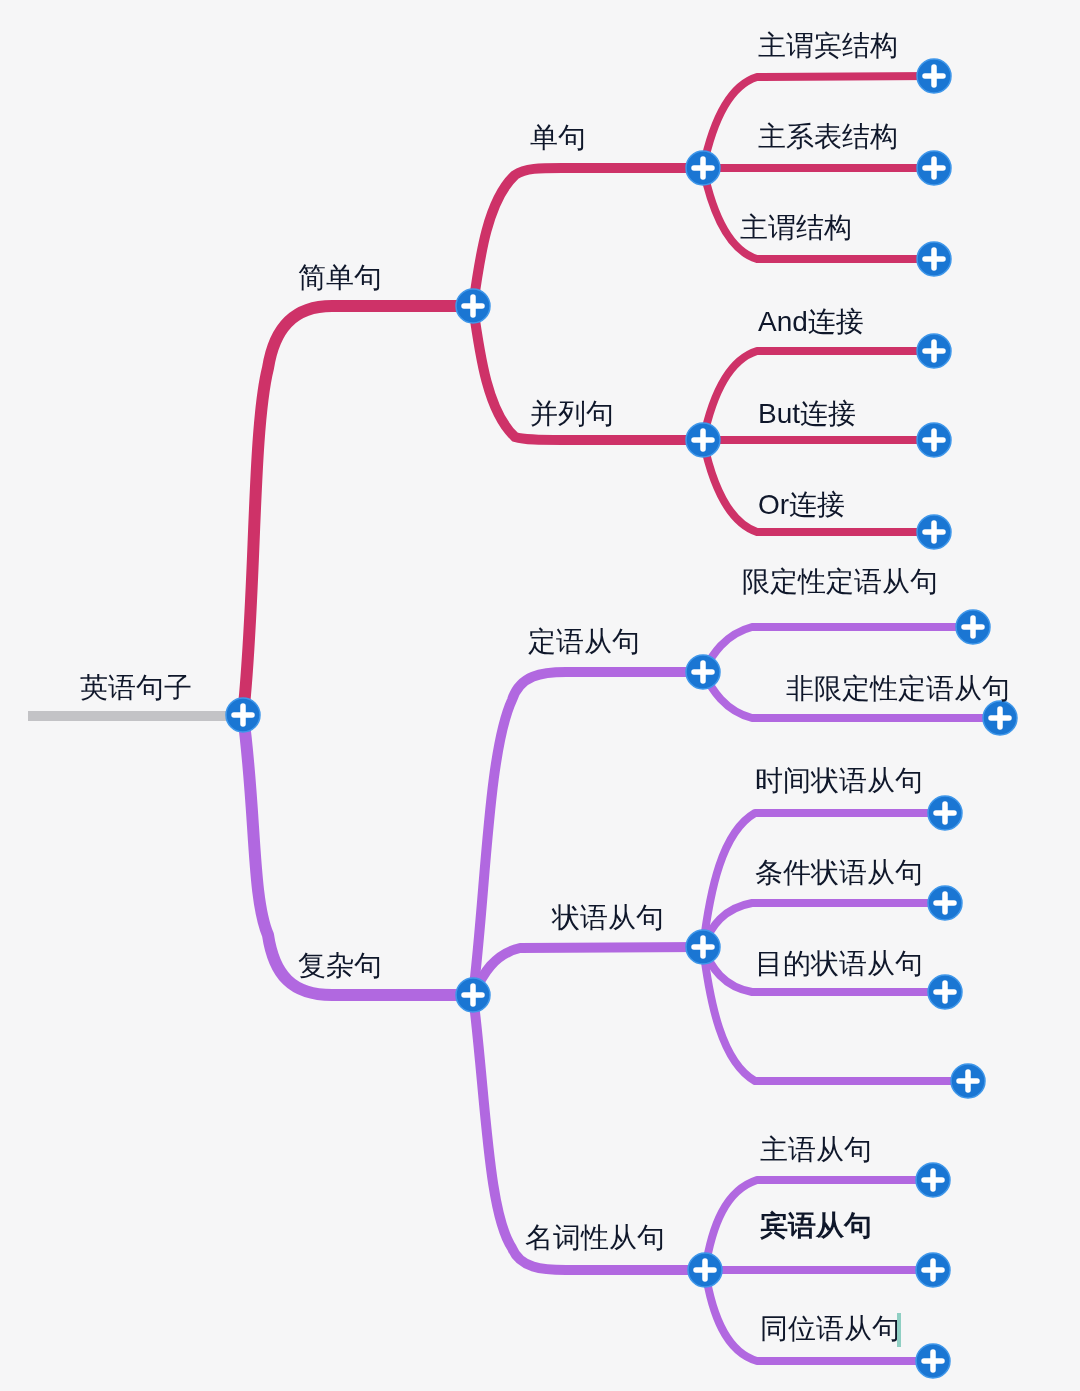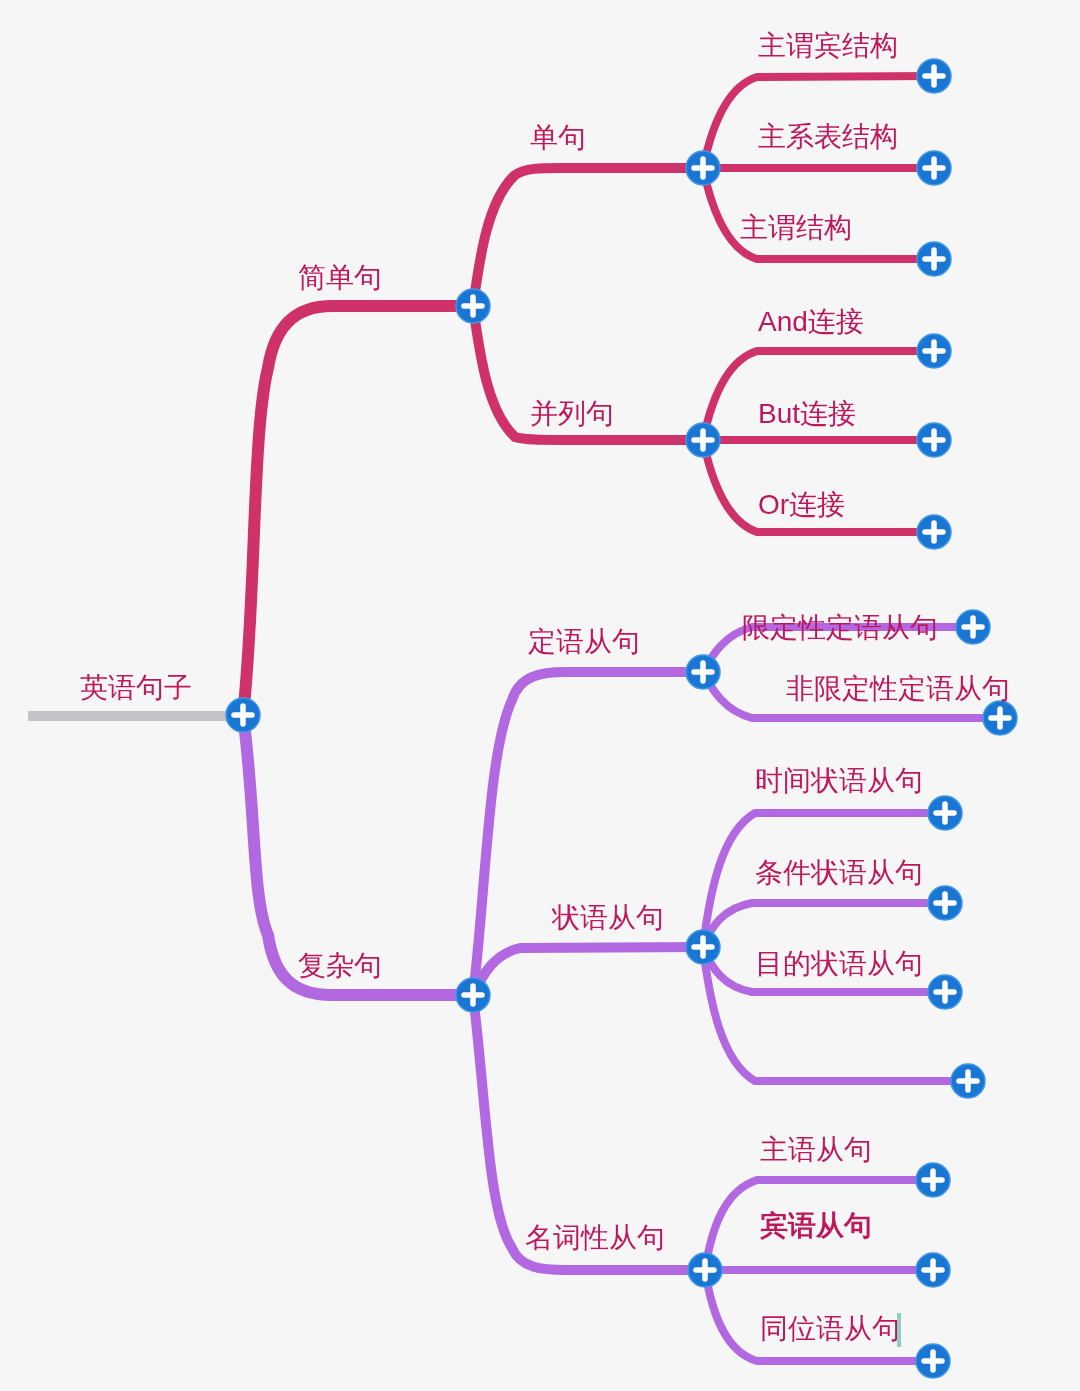--- a/index.html
+++ b/index.html
@@ -29,21 +29,21 @@
   .edge.trunk  { stroke-width: 12px; }
   .edge.mid    { stroke-width: 10px; }
   .edge.leaf   { stroke-width: 8px; }
   .root-underline { stroke: #c3c3c6; stroke-width: 10px; stroke-linecap: butt; }
   .plus-circle { fill: #1a76d3; stroke: #3f97ea; stroke-width: 1.5px; }
   .plus-glyph  { stroke: #ffffff; stroke-width: 5.5px; stroke-linecap: round; fill: none; }
   .node-label {
     position: absolute;
     font-size: 28px;
     line-height: 1.15;
-    color: #be185d;
+    color: #0f172a;
     white-space: nowrap;
     font-weight: 400;
   }
   .caret {
     position: absolute;
     width: 4px;
     height: 34px;
     background: #8fcfc3;
   }
 </style>
@@ -181,21 +181,21 @@
   <div class="node-label" style="left:758px; top:30px;">主谓宾结构</div>
   <div class="node-label" style="left:758px; top:121px;">主系表结构</div>
   <div class="node-label" style="left:740px; top:212px;">主谓结构</div>
   <div class="node-label" style="left:530px; top:398px;">并列句</div>
   <div class="node-label" style="left:758px; top:306px;">And连接</div>
   <div class="node-label" style="left:758px; top:398px;">But连接</div>
   <div class="node-label" style="left:758px; top:489px;">Or连接</div>
 
   <div class="node-label" style="left:298px; top:950px;">复杂句</div>
   <div class="node-label" style="left:528px; top:626px;text-align:center;">定语从句</div>
-  <div class="node-label" style="left:742px; top:612px;">限定性定语从句</div>
+  <div class="node-label" style="left:742px; top:566px;">限定性定语从句</div>
   <div class="node-label" style="left:742px; top:673px;margin-left:44px;">非限定性定语从句</div>
   <div class="node-label" style="left:552px; top:902px;">状语从句</div>
   <div class="node-label" style="left:755px; top:765px;">时间状语从句</div>
   <div class="node-label" style="left:755px; top:857px;">条件状语从句</div>
   <div class="node-label" style="left:755px; top:948px;">目的状语从句</div>
   <div class="node-label" style="left:525px; top:1222px;">名词性从句</div>
   <div class="node-label" style="left:760px; top:1134px;">主语从句</div>
   <div class="node-label" style="left:760px; top:1210px;font-weight:bold;">宾语从句</div>
   <div class="node-label" style="left:760px; top:1313px;">同位语从句</div>
 

